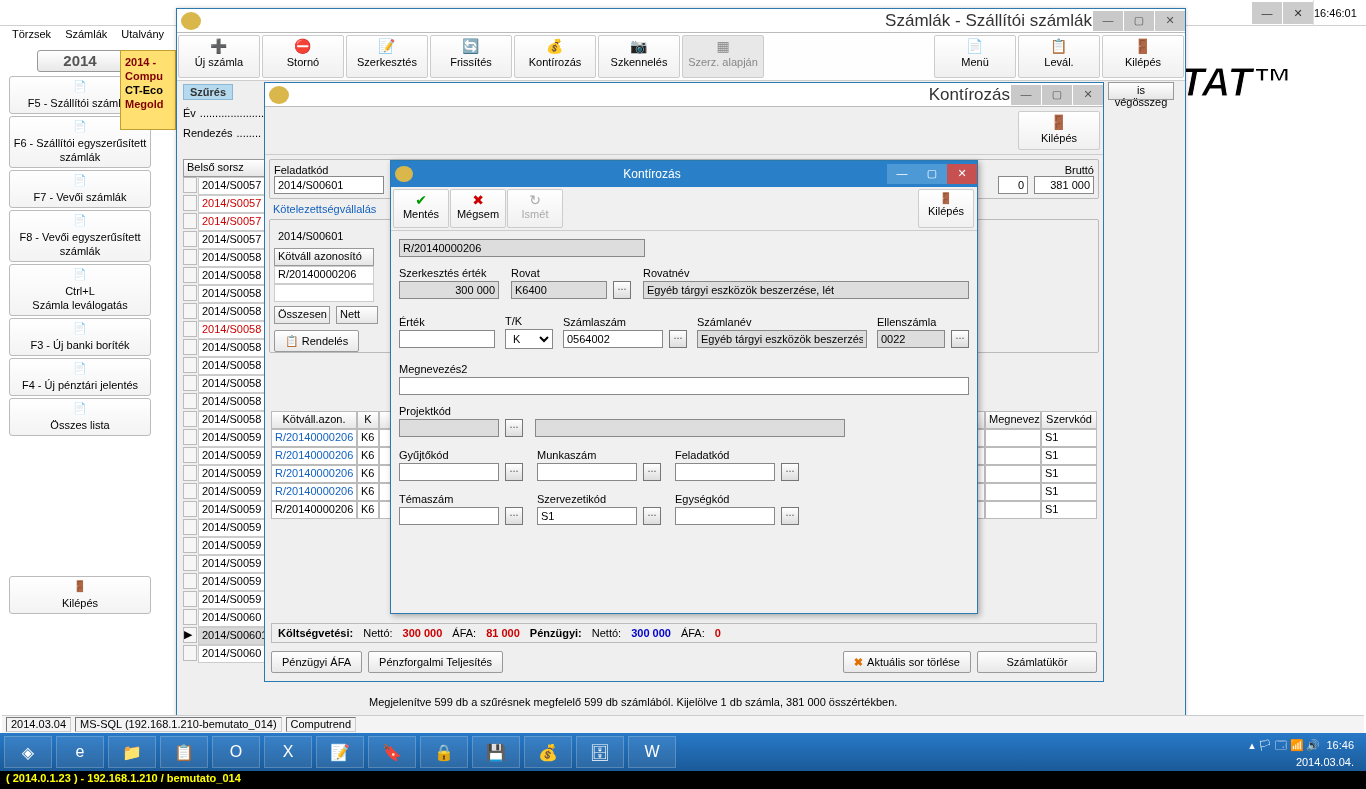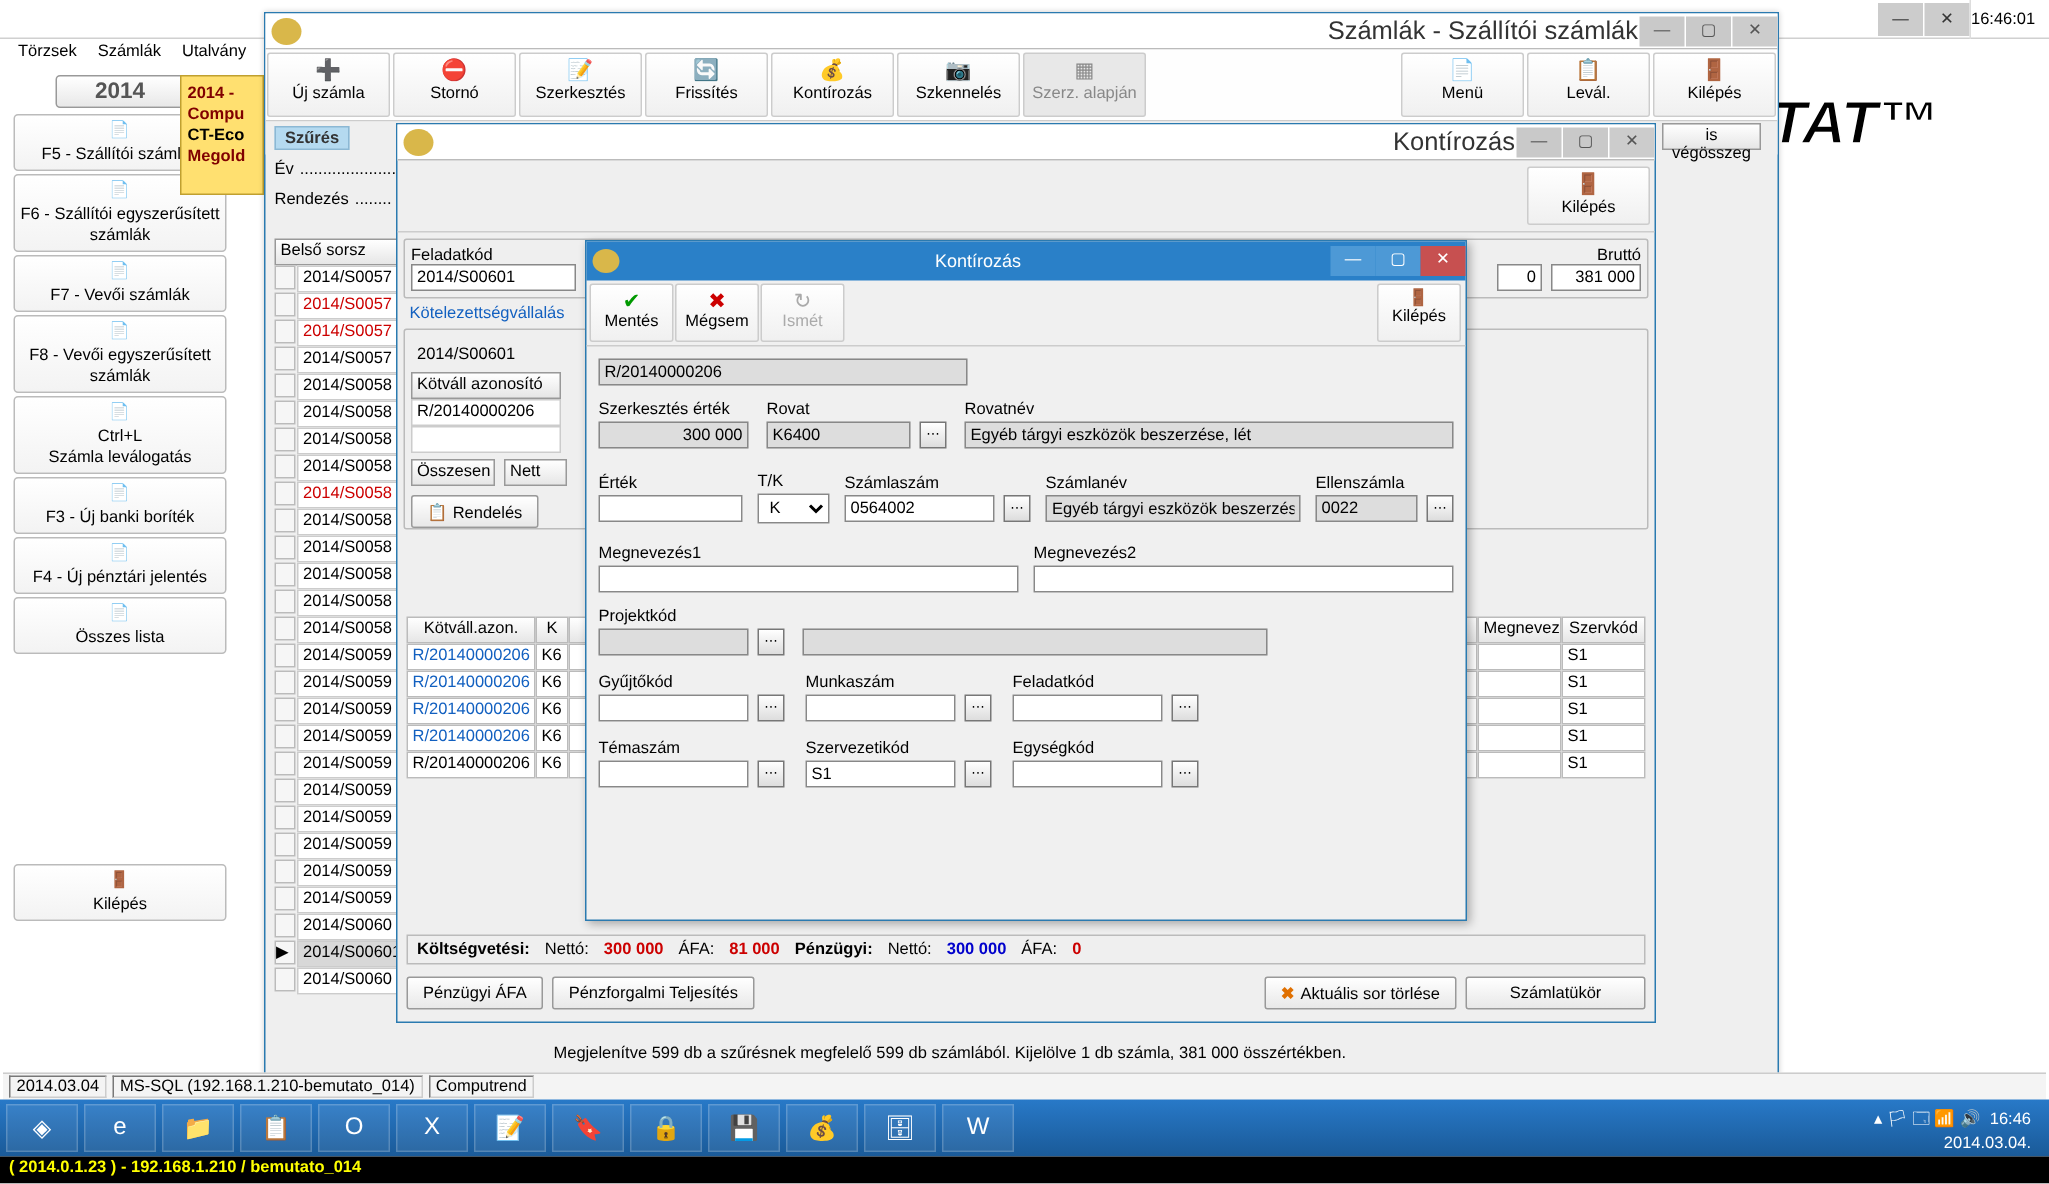--- a/index.html
+++ b/index.html
@@ -571,24 +571,20 @@
       <div>
         <span class="cap">Ellenszámla</span>
         <span class="fl">
             <input class="fld gray" style="width: 68px;" value="0022">
             <span class="minibtn">⋯</span>
           </span>
       </div>
     </div>
 
     <div class="row fl" style="gap:10px; margin-top:14px;">
-      <div style="flex:1">
-        <span class="cap">Megnevezés1</span>
-        <input class="fld" style="width: 100%;">
-      </div>
       <div style="flex:1">
         <span class="cap">Megnevezés2</span>
         <input class="fld" style="width: 100%;">
       </div>
     </div>
 
     <div class="row" style="margin-top:10px;">
       <span class="cap">Projektkód</span>
       <span class="fl">
         <input class="fld gray" style="width: 100px;">

